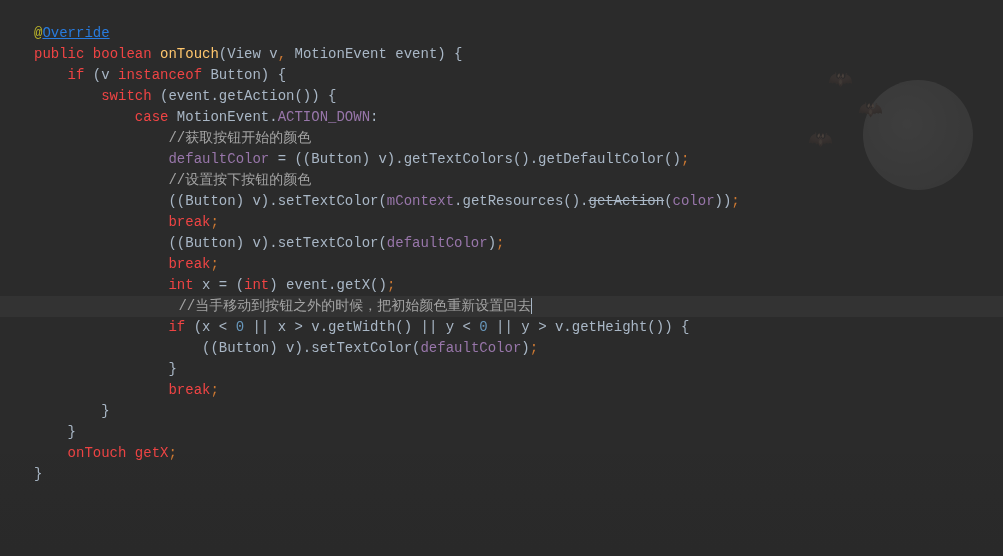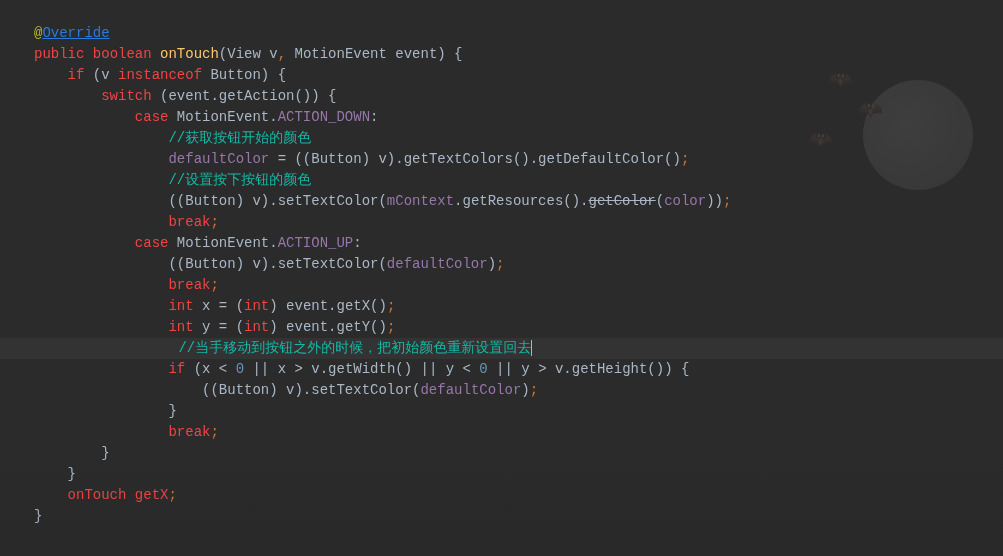--- a/index.html
+++ b/index.html
@@ -60,21 +60,21 @@
     }
     .highlighted {
       background: rgba(255,255,255,0.04);
       margin-left: -34px;
       padding-left: 44px;
     }
     .keyword { color: #ef4444; }
     .method-decl { color: #ffc66d; }
     .annotation { color: #bbb529; }
     .annotation-link { color: #287bde; text-decoration: underline; }
-    .comment { color: #14b8a6; }
+    .comment { color: #a3a3a3; }
     .constant { color: #9876aa; }
     .field { color: #9876aa; }
     .number { color: #6897bb; }
     .strikethrough { text-decoration: line-through; }
     .semicolon { color: #cc7832; }
     .cursor {
       display: inline-block;
       width: 1px;
       height: 16px;
       background: #a9b7c6;
@@ -94,27 +94,25 @@
 
 <div class="code-area">
 <div class="code-line"><span class="annotation">@</span><span class="annotation-link">Override</span></div>
 <div class="code-line"><span class="keyword">public</span> <span class="keyword">boolean</span> <span class="method-decl">onTouch</span><span>(View v</span><span class="semicolon">,</span><span> MotionEvent event)</span><span> {</span></div>
 <div class="code-line">    <span class="keyword">if</span><span> (v </span><span class="keyword">instanceof</span><span> Button) {</span></div>
 <div class="code-line">        <span class="keyword">switch</span><span> (event.getAction()) {</span></div>
 <div class="code-line">            <span class="keyword">case</span><span> MotionEvent.</span><span class="constant">ACTION_DOWN</span><span>:</span></div>
 <div class="code-line">                <span class="comment">//获取按钮开始的颜色</span></div>
 <div class="code-line">                <span class="field">defaultColor</span><span> = ((Button) v).getTextColors().getDefaultColor()</span><span class="semicolon">;</span></div>
 <div class="code-line">                <span class="comment">//设置按下按钮的颜色</span></div>
-<div class="code-line">                <span>((Button) v).setTextColor(</span><span class="field">mContext</span><span>.getResources().</span><span class="strikethrough">getColor</span><span>(</span><span class="field">color</span><span>))</span><span class="semicolon">;</span></div>
+<div class="code-line">                <span>((Button) v).setTextColor(</span><span class="field">mContext</span><span>.getResources().</span><span class="strikethrough">getAction</span><span>(</span><span class="field">color</span><span>))</span><span class="semicolon">;</span></div>
 <div class="code-line">                <span class="keyword">break</span><span class="semicolon">;</span></div>
-<div class="code-line">            <span class="keyword">case</span><span> MotionEvent.</span><span class="constant">ACTION_UP</span><span>:</span></div>
 <div class="code-line">                <span>((Button) v).setTextColor(</span><span class="field">defaultColor</span><span>)</span><span class="semicolon">;</span></div>
 <div class="code-line">                <span class="keyword">break</span><span class="semicolon">;</span></div>
 <div class="code-line">                <span class="keyword">int</span><span> x = (</span><span class="keyword">int</span><span>) event.getX()</span><span class="semicolon">;</span></div>
-<div class="code-line">                <span class="keyword">int</span><span> y = (</span><span class="keyword">int</span><span>) event.getY()</span><span class="semicolon">;</span></div>
 <div class="code-line highlighted">                <span class="comment">//当手移动到按钮之外的时候，把初始颜色重新设置回去</span><span class="cursor"></span></div>
 <div class="code-line">                <span class="keyword">if</span><span> (x &lt; </span><span class="number">0</span><span> || x &gt; v.getWidth() || y &lt; </span><span class="number">0</span><span> || y &gt; v.getHeight()) {</span></div>
 <div class="code-line">                    <span>((Button) v).setTextColor(</span><span class="field">defaultColor</span><span>)</span><span class="semicolon">;</span></div>
 <div class="code-line">                <span>}</span></div>
 <div class="code-line">                <span class="keyword">break</span><span class="semicolon">;</span></div>
 <div class="code-line">        <span>}</span></div>
 <div class="code-line">    <span>}</span></div>
 <div class="code-line">    <span class="keyword">onTouch</span><span class="keyword"> getX</span><span class="semicolon">;</span></div>
 <div class="code-line"><span>}</span></div>
 </div>

